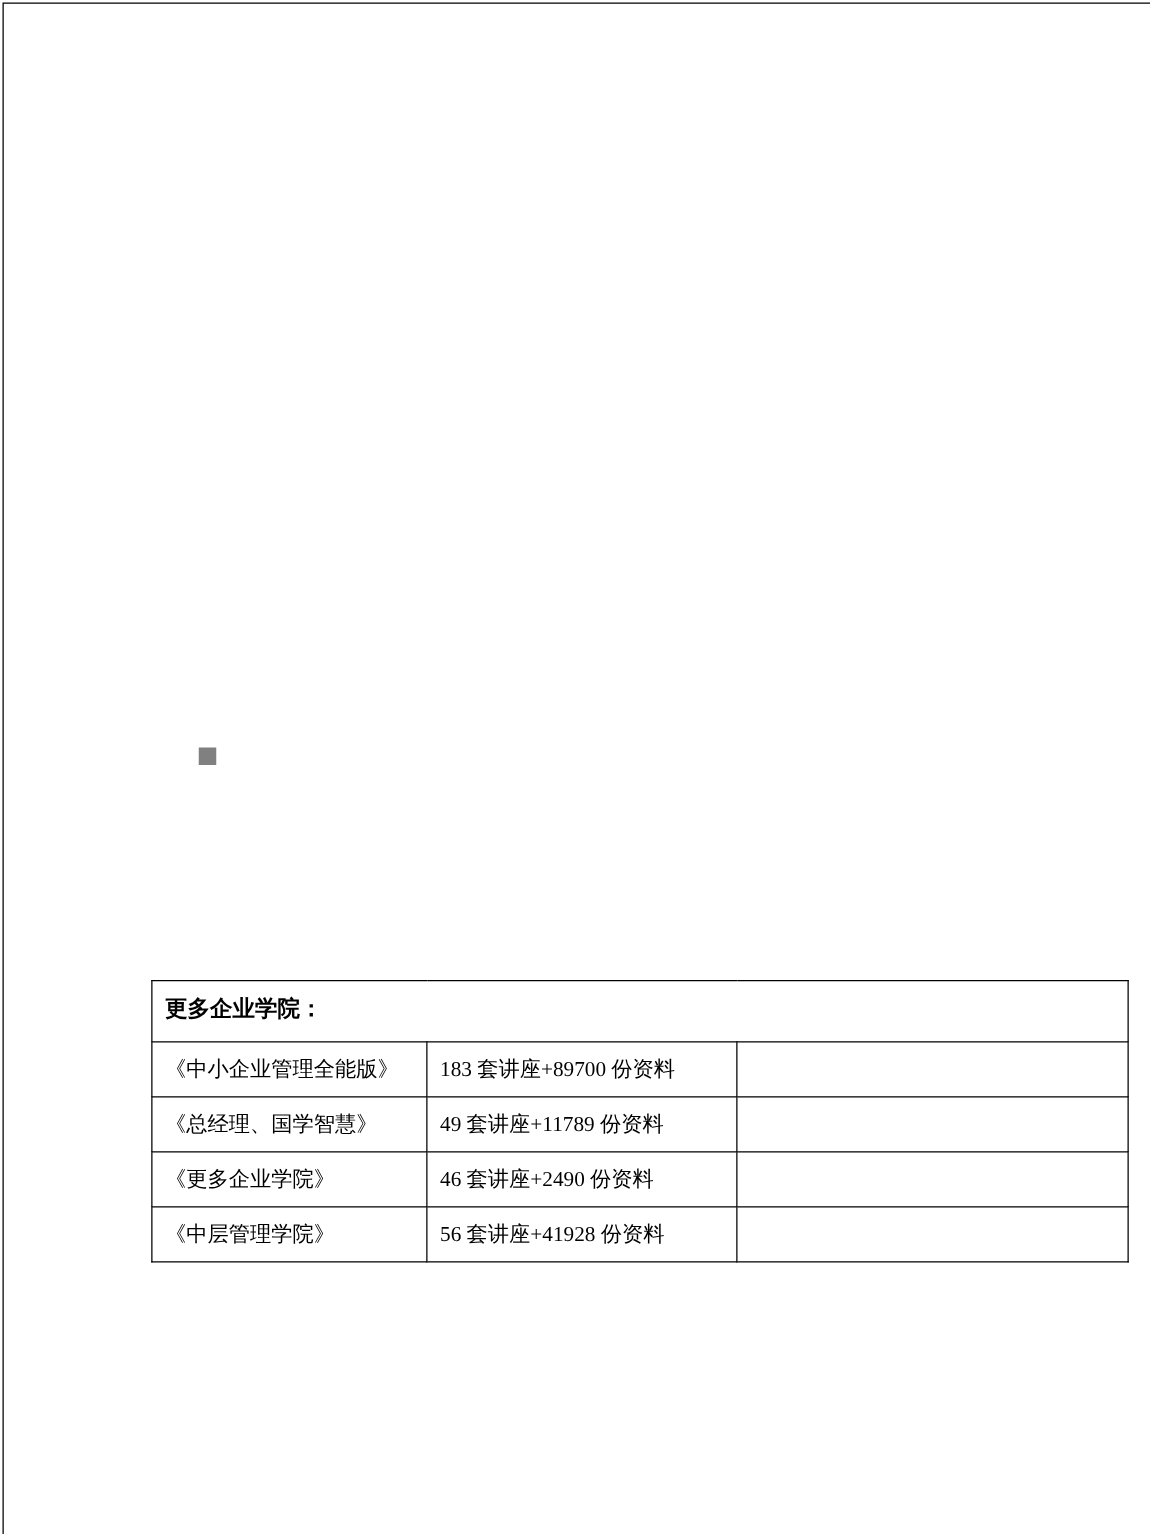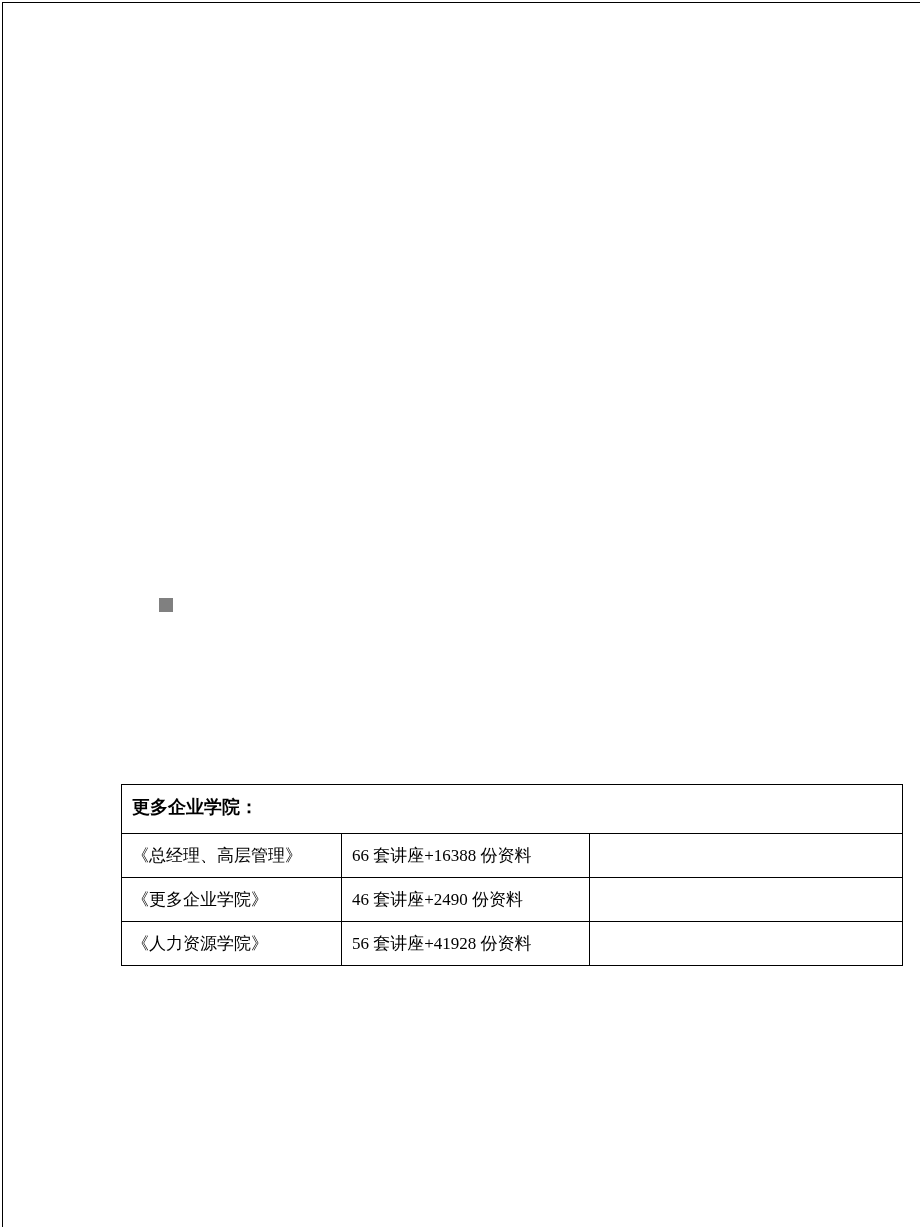--- a/index.html
+++ b/index.html
@@ -55,29 +55,34 @@
 
 <div class="page">
   <div class="square-marker"></div>
 
   <table class="course-table">
     <tbody>
         <tr>
       <th colspan="3">更多企业学院：</th>
     </tr>
     <tr>
-      <td class="col1">《总经理、高层管理》</td>
-      <td class="col2">66 套讲座+16388 份资料</td>
+      <td class="col1">《中小企业管理全能版》</td>
+      <td class="col2">183 套讲座+89700 份资料</td>
+      <td class="col3"></td>
+    </tr>
+    <tr>
+      <td class="col1">《总经理、国学智慧》</td>
+      <td class="col2">49 套讲座+11789 份资料</td>
       <td class="col3"></td>
     </tr>
     <tr>
       <td class="col1">《更多企业学院》</td>
       <td class="col2">46 套讲座+2490 份资料</td>
       <td class="col3"></td>
     </tr>
     <tr>
-      <td class="col1">《人力资源学院》</td>
+      <td class="col1">《中层管理学院》</td>
       <td class="col2">56 套讲座+41928 份资料</td>
       <td class="col3"></td>
     </tr>
   </tbody>
     </table>
 </div>
 
 </body></html>

